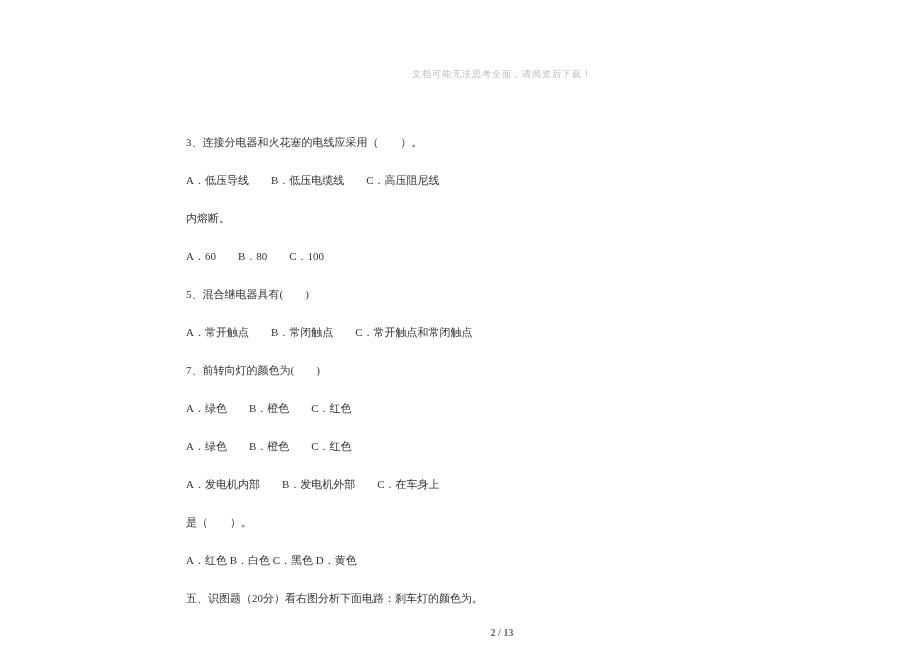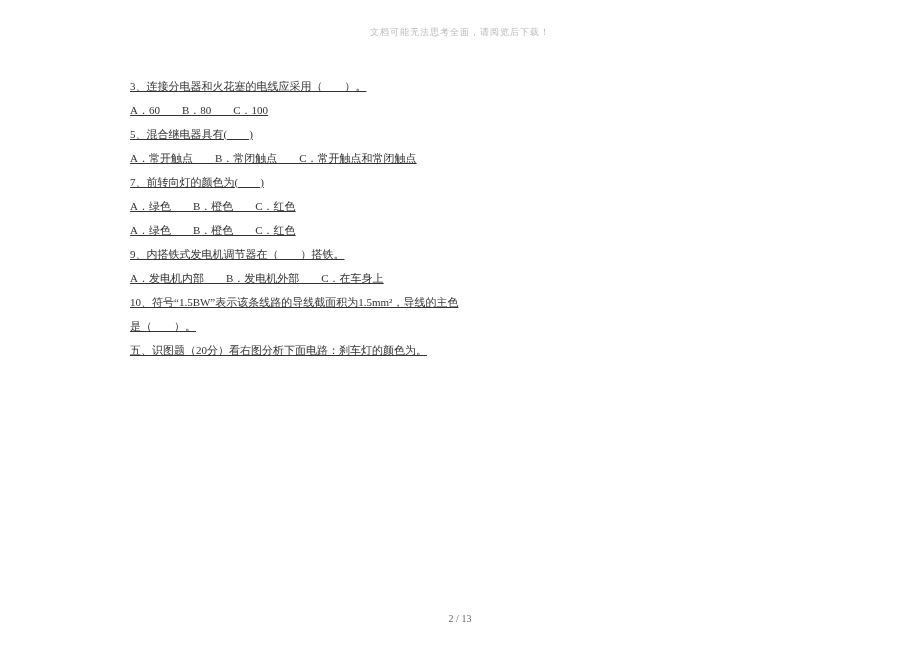--- a/index.html
+++ b/index.html
@@ -1,16 +1,16 @@
 <!DOCTYPE html>
 <html><head>
   <meta charset="utf-8">
   <style>
     * {
-      margin: 0;
+      margin: 14px;
       padding: 0;
       box-sizing: border-box;
     }
     body {
       width: 920px;
       height: 650px;
       background: #fff;
       font-family: "SimSun", "宋体", serif;
       font-size: 11px;
       color: #333;
@@ -27,44 +27,45 @@
     }
     .content {
       position: absolute;
       top: 75px;
       left: 130px;
       width: 560px;
       line-height: 2.18;
     }
     .line {
       white-space: nowrap;
-      text-decoration: underline;
     }
     .page-number {
       position: absolute;
       bottom: 26px;
       left: 50%;
       transform: translateX(-50%);
       color: #666;
       font-size: 10px;
+      font-weight: bold;
     }
   </style>
 </head>
 <body>
 
 <div class="watermark">文档可能无法思考全面，请阅览后下载！</div>
 
 <div class="content">
   <div class="line">3、连接分电器和火花塞的电线应采用（　　）。</div>
+  <div class="line">A．低压导线　　B．低压电缆线　　C．高压阻尼线</div>
+  <div class="line">内熔断。</div>
   <div class="line">A．60　　B．80　　C．100</div>
   <div class="line">5、混合继电器具有(　　)</div>
   <div class="line">A．常开触点　　B．常闭触点　　C．常开触点和常闭触点</div>
   <div class="line">7、前转向灯的颜色为(　　)</div>
   <div class="line">A．绿色　　B．橙色　　C．红色</div>
   <div class="line">A．绿色　　B．橙色　　C．红色</div>
-  <div class="line">9、内搭铁式发电机调节器在（　　）搭铁。</div>
   <div class="line">A．发电机内部　　B．发电机外部　　C．在车身上</div>
-  <div class="line">10、符号“1.5BW”表示该条线路的导线截面积为1.5mm²，导线的主色</div>
   <div class="line">是（　　）。</div>
+  <div class="line">A．红色 B．白色 C．黑色 D．黄色</div>
   <div class="line">五、识图题（20分）看右图分析下面电路：刹车灯的颜色为。</div>
 </div>
 
 <div class="page-number">2 / 13</div>
 
 </body></html>

